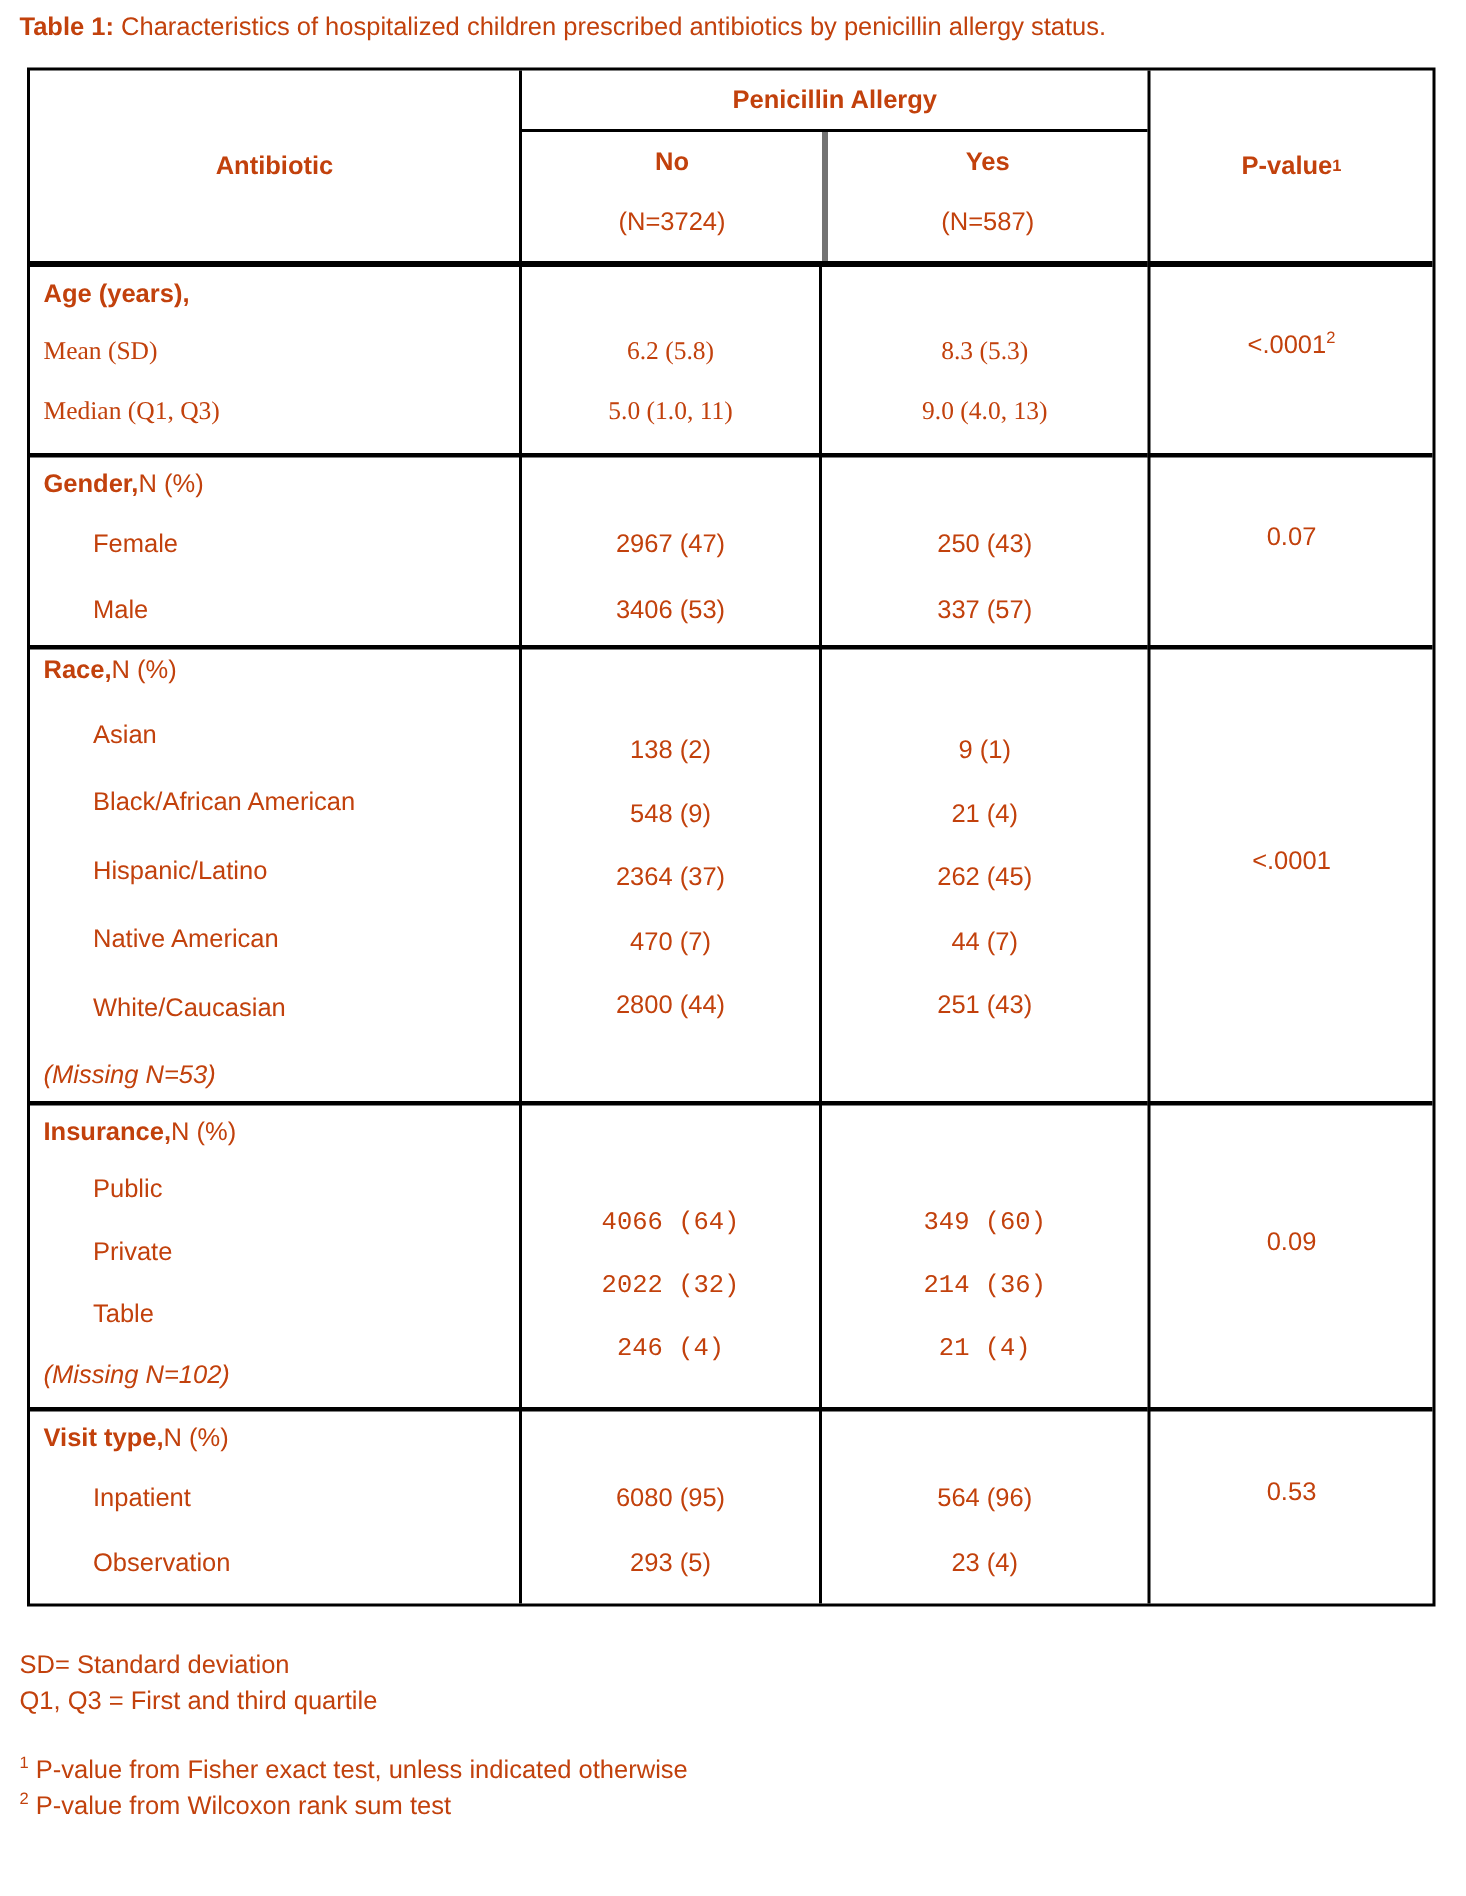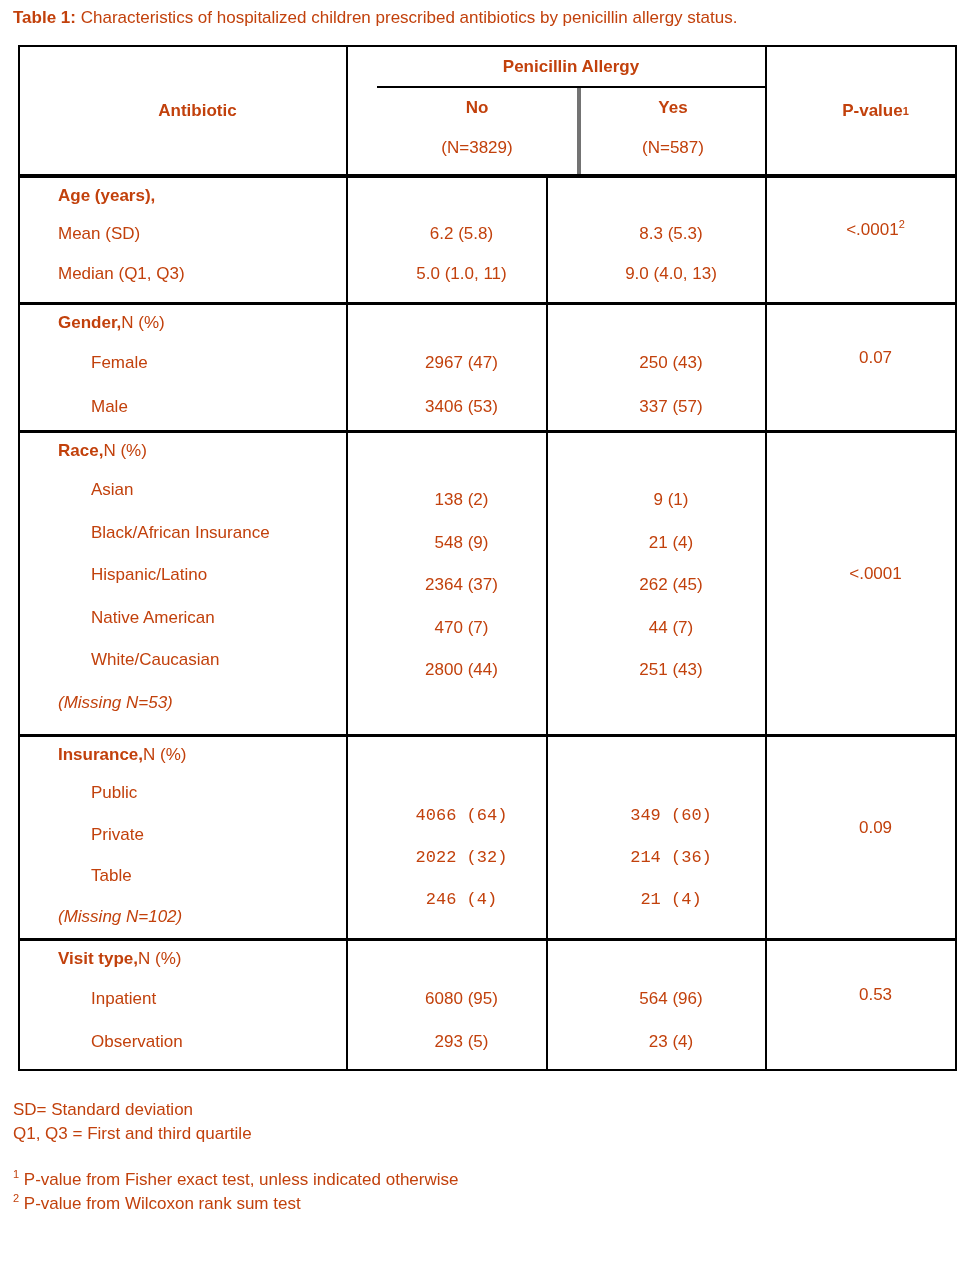--- a/index.html
+++ b/index.html
@@ -11,21 +11,21 @@
   .title b{font-weight:bold;}
 
   .tbl{
     position:absolute;left:18px;top:45px;width:939px;height:1026px;
     border:2px solid #000;box-sizing:border-box;
     display:grid;
     grid-template-columns:326px 200px 219px 1fr;
     grid-template-rows:127px 128px 128px 304px 204px 1fr;
     font-size:17px;
   }
-  .cell{box-sizing:border-box;min-width:0;padding-left:29px;}
+  .cell{box-sizing:border-box;min-width:0;}
   .bl{border-left:2px solid #000;}
   .bt{border-top:3px solid #000;}
   .hdrb{border-top:4px solid #000;}
 
   
   .hcell-antibiotic{display:flex;align-items:center;justify-content:center;font-weight:bold;}
   .hgroup{display:flex;flex-direction:column;}
   .hgroup-top{height:41px;border-bottom:2px solid #000;display:flex;align-items:center;justify-content:center;font-weight:bold;box-sizing:border-box;}
   .hgroup-bottom{flex:1;display:flex;}
   .hsub{display:flex;flex-direction:column;align-items:center;box-sizing:border-box;}
@@ -42,21 +42,21 @@
   .line{display:flex;align-items:center;box-sizing:border-box;}
   .cat{height:36px;padding-left:9px;}
   .cat b{font-weight:bold;}
   .flush{padding-left:9px;}
   .ind{padding-left:42px;}
   .miss{padding-left:9px;font-style:italic;}
   .vline{display:flex;align-items:center;justify-content:center;box-sizing:border-box;}
   .pcell{display:flex;align-items:center;justify-content:center;}
   .pcell .pv{transform:translateY(-10px);}
 
-  .h40{height:40px;}
+  .h40{height:40px;font-family:Liberation Serif, serif;}
   .h42{height:42px;}
   .h425{height:42.5px;}
   .h43{height:43px;}
   .h44{height:44px;}
   .pt36{padding-top:36px;}
   .pt46{padding-top:46px;}
   .pt57{padding-top:57px;font-family:Liberation Mono, monospace;}
 
   
   .fnote{position:absolute;left:13px;font-size:17px;line-height:24px;}
@@ -73,21 +73,21 @@
     <div class="cell hcell-antibiotic" style="grid-column:1;grid-row:1;">
       <span>Antibiotic</span>
     </div>
     <div class="cell bl hgroup" style="grid-column:2/4;grid-row:1;">
       <div class="hgroup-top">
         <span>Penicillin Allergy</span>
       </div>
       <div class="hgroup-bottom">
         <div class="hsub no">
           <div class="nm">No</div>
-          <div class="nn">(N=3829)</div>
+          <div class="nn">(N=3724)</div>
         </div>
         <div class="hsub yes">
           <div class="nm">Yes</div>
           <div class="nn">(N=587)</div>
         </div>
       </div>
     </div>
     <div class="cell bl hpv" style="grid-column:4;grid-row:1;">
       <span>P-value</span>
         <sup>1</sup>
@@ -126,27 +126,27 @@
       <div class="vline h44">3406 (53)</div>
     </div>
     <div class="cell bt bl valstack pt36" style="grid-column:3;grid-row:3;">
       <div class="vline h44">250 (43)</div>
       <div class="vline h44">337 (57)</div>
     </div>
     <div class="cell bt bl pcell" style="grid-column:4;grid-row:3;">
       <span class="pv">0.07</span>
     </div>
 
-    <div class="cell bt labstack" style="grid-column:1;grid-row:4;">
+    <div class="cell bt labstack" style="grid-column:1;grid-row:4;gap:12px;">
       <div class="line cat">
           <b>Race,</b>
           <span> N (%)</span>
         </div>
       <div class="line ind h425">Asian</div>
-      <div class="line ind h425">Black/African Insurance</div>
+      <div class="line ind h425">Black/African American</div>
       <div class="line ind h425">Hispanic/Latino</div>
       <div class="line ind h425">Native American</div>
       <div class="line ind h425">White/Caucasian</div>
       <div class="line miss h425">(Missing N=53)</div>
     </div>
     <div class="cell bt bl valstack pt46" style="grid-column:2;grid-row:4;">
       <div class="vline h425">138 (2)</div>
       <div class="vline h425">548 (9)</div>
       <div class="vline h425">2364 (37)</div>
       <div class="vline h425">470 (7)</div>

